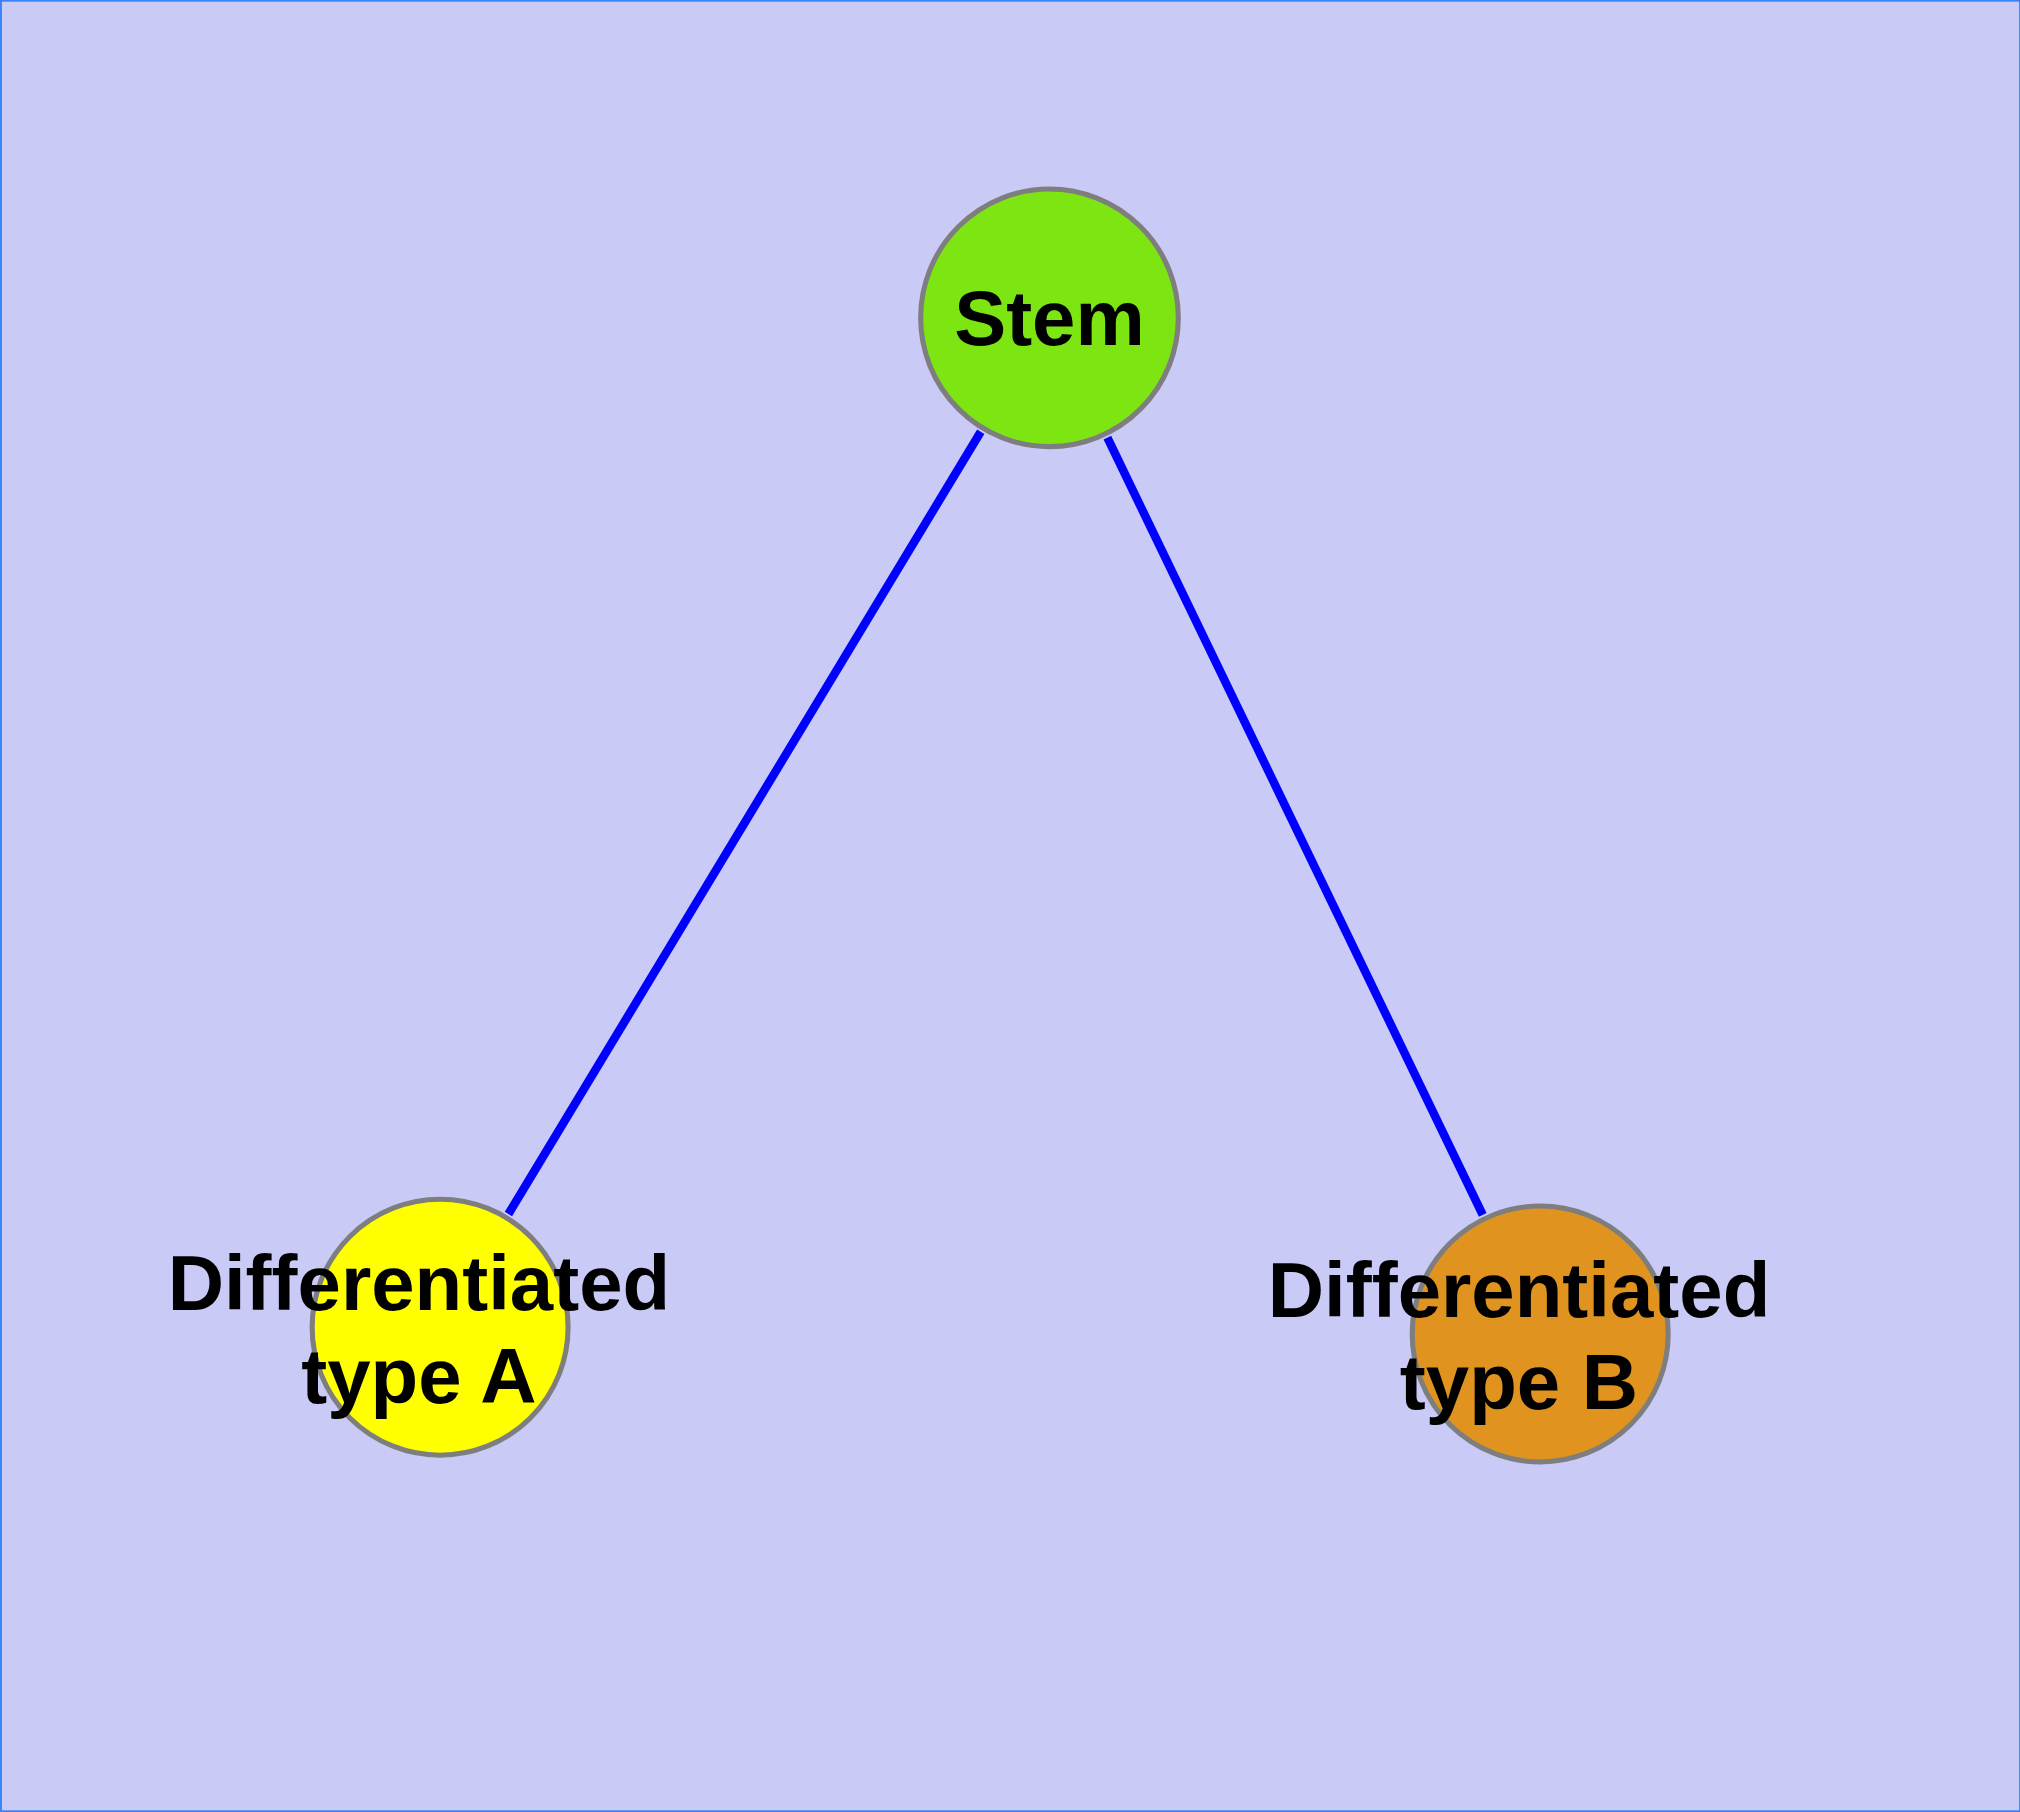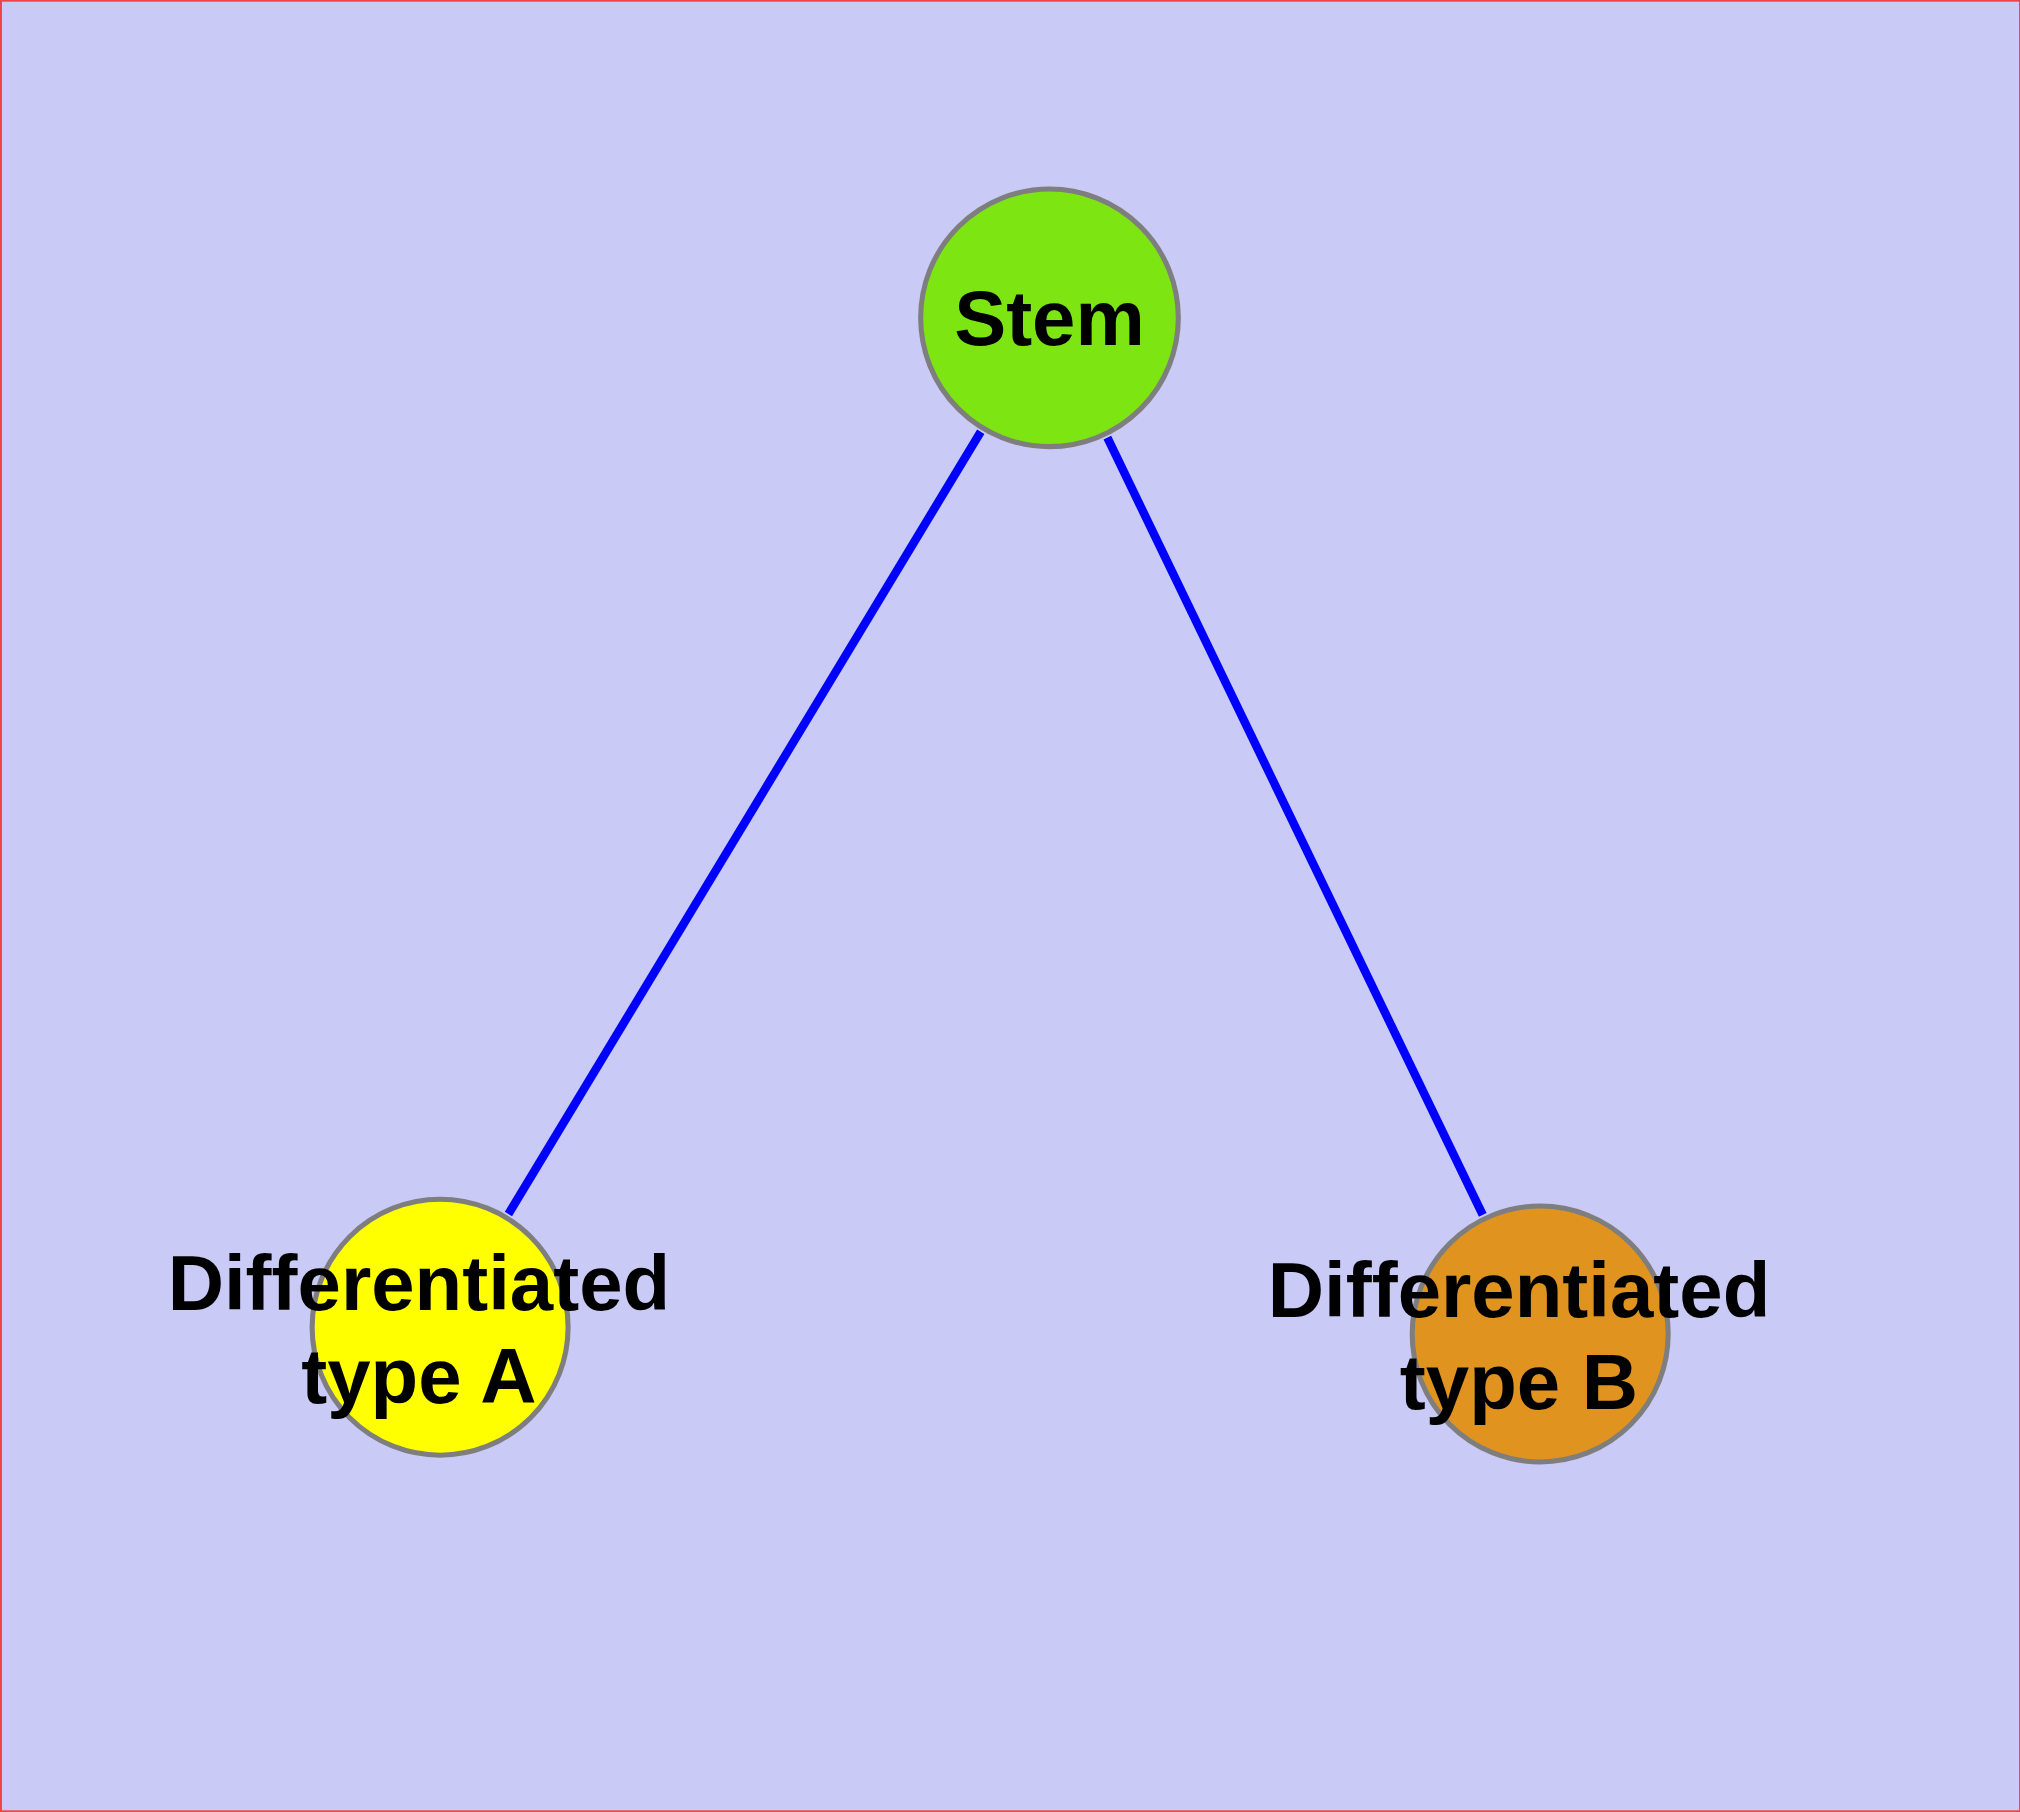--- a/index.html
+++ b/index.html
@@ -4,21 +4,21 @@
 <style>
   html, body {
     margin: 0;
     padding: 0;
     background: #ffffff;
   }
   .stage {
     position: relative;
     width: 2021px;
     height: 1812px;
-    background: #ef4444;
+    background: #3b82f6;
     overflow: hidden;
     font-family: "Liberation Sans", sans-serif;
   }
   .stage svg {
     position: absolute;
     left: 0;
     top: 0;
     width: 100%;
     height: 100%;
     display: block;

